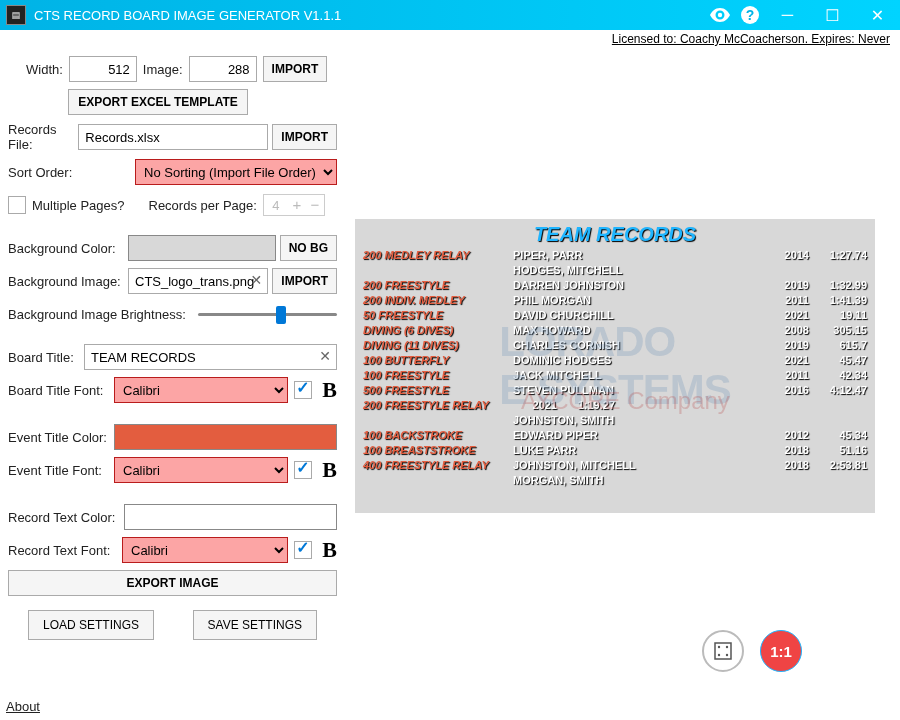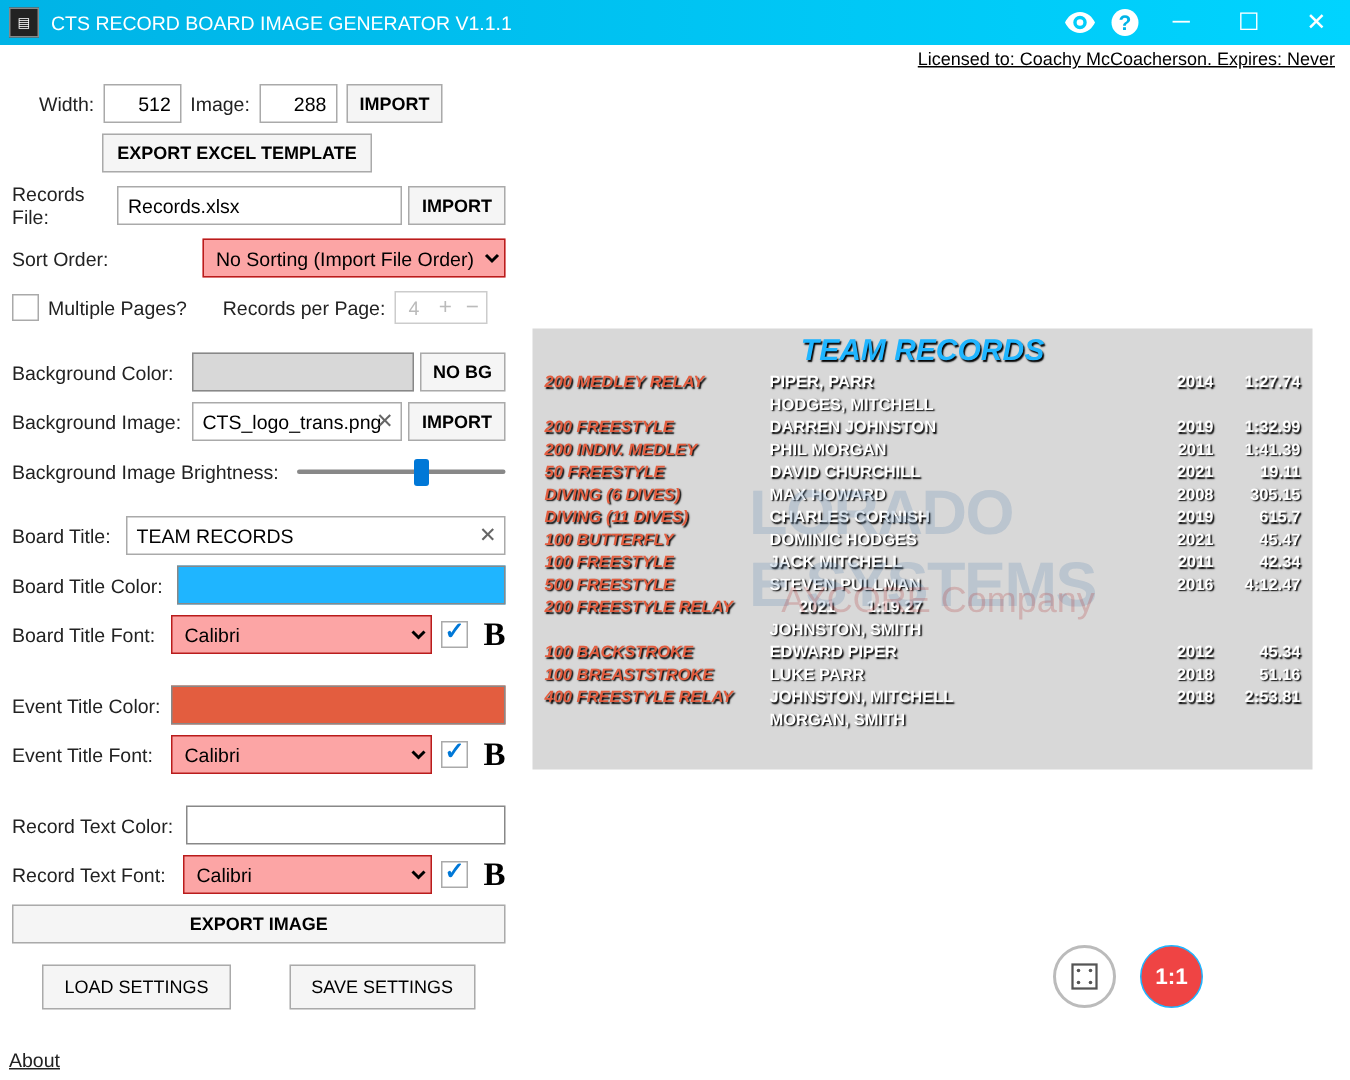--- a/index.html
+++ b/index.html
@@ -15,21 +15,21 @@
 .licensebar { height: 20px; text-align: right; padding: 2px 10px 0 0; font-size: 12px; text-decoration: underline; }
 
 .main { display: flex; padding: 6px 8px 0 8px; height: 640px; }
 .left { width: 335px; padding-right: 6px; }
 .right { flex: 1; padding-left: 12px; position: relative; }
 
 .row { display: flex; align-items: center; margin-bottom: 7px; min-height: 26px; }
 .row label { font-size: 13px; color: #222; }
 .row .lbl { margin-right: 6px; }
 .txt { border: 1px solid #aaa; height: 26px; padding: 2px 6px; font-size: 13px; background: #fff; }
-.txt.num { width: 52px; text-align: right; }
+.txt.num { width: 68px; text-align: right; }
 .btn { border: 1px solid #aaa; background: #f5f5f5; height: 26px; padding: 0 8px; font-size: 12px; font-weight: bold; cursor: pointer; }
 .btn.lower { font-weight: normal; padding: 0 14px; }
 select.sel { border: 1px solid #b91c1c; height: 26px; padding: 2px 4px; font-size: 13px; background: #fca5a5; }
 
 .chk { width: 18px; height: 18px; border: 1px solid #aaa; margin-right: 6px; display: inline-block; }
 .checked { background: #fff; position: relative; }
 .checked::after { content: "✓"; color: #0078d7; position: absolute; top: -4px; left: 1px; font-size: 16px; font-weight: bold; }
 
 .disabled { color: #bbb; }
 
@@ -159,24 +159,20 @@
     <div style="height:10px;"></div>
 
     <div class="row">
       <label class="lbl" style="width:70px;">Board Title:</label>
       <div class="relwrap">
         <input class="txt" style="width: 100%;" value="TEAM RECORDS">
         <span class="clearx">✕</span>
       </div>
     </div>
 
-    <div class="row">
-      <label class="lbl" style="width:104px;">Board Title Color:</label>
-      <div class="colorwell" style="flex: 1 1 0%; background: rgb(31, 181, 255);" id="btc-sw"></div>
-    </div>
 
     <div class="row">
       <label class="lbl" style="width:100px;">Board Title Font:</label>
       <select class="sel" style="flex:1;"><option>Calibri</option></select>
       <span class="chk checked" style="margin-left:6px;"></span>
       <span class="bold-b">B</span>
     </div>
 
     <div style="height:14px;"></div>
 

